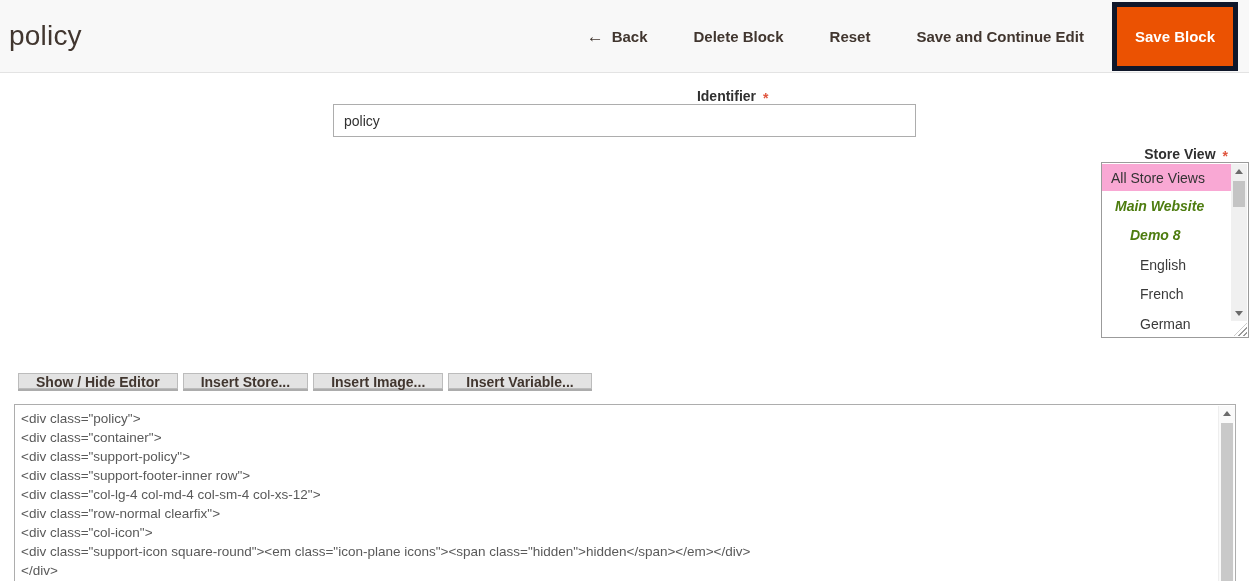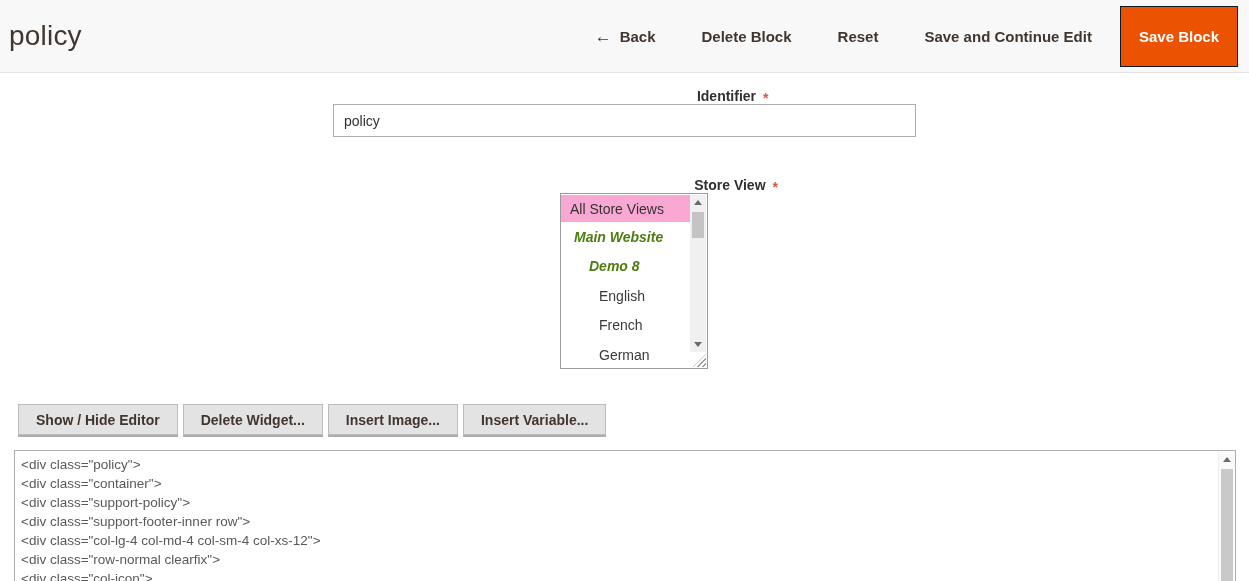--- a/index.html
+++ b/index.html
@@ -14,29 +14,29 @@
   .page-title { font-size: 28px; font-weight: 400; color: #41362f; letter-spacing: .2px; }
   .page-actions { margin-left: auto; display: flex; align-items: center; }
   .text-actions { display: flex; align-items: center; gap: 46px; }
   .action-text {
     background: none; border: none; cursor: pointer; padding: 0;
     font-family: inherit; font-size: 15px; font-weight: 600; color: #41362f;
     display: inline-flex; align-items: center;
   }
   .back-arrow { font-weight: 400; font-size: 17px; margin-right: 8px; line-height: 1; }
   .action-primary {
-    margin-left: 28px; background: #eb5202; border: 1px solid #0f172a;
+    margin-left: 28px; background: #eb5202; border: 5px solid #0f172a;
     color: #fff; font-family: inherit; font-size: 15px; font-weight: 600;
     padding: 21px 18px; cursor: pointer; border-radius: 0;
   }
 
   
   .form-row { display: flex; align-items: center; flex-direction: column; }
   .row-identifier { margin-top: 15px; }
-  .row-storeview { margin-top: 31px; align-items: center; padding-left: 19px; }
+  .row-storeview { align-items: flex-end; padding-left: 19px; }
   .label-cell {
     width: 330px; display: flex; justify-content: flex-end; align-items: center;
     gap: 7px; padding-right: 21px;
   }
   .row-storeview .label-cell { padding-top: 9px; }
   .field-label { font-size: 14px; font-weight: 600; color: #303030; }
   .req { color: #e0563f; font-size: 14px; font-weight: 600; position: relative; top: 2px; }
   .text-input {
     width: 583px; height: 33px; border: 1px solid #adadad; background: #fff;
     padding: 0 10px; font-family: inherit; font-size: 14px; color: #303030;
@@ -69,21 +69,21 @@
   .sb-spacer { flex: 1; }
   .grip {
     position: absolute; right: 1px; bottom: 1px; width: 13px; height: 13px; cursor: nwse-resize;
     background-image: repeating-linear-gradient(-45deg, transparent, transparent 2px, #9a9a9a 2px, #9a9a9a 3.5px);
     clip-path: polygon(100% 0, 100% 100%, 0 100%);
   }
 
   
   .editor-buttons { margin: 35px 0 0 18px; display: flex; gap: 5px; }
   .editor-btn {
-    height: 31px; padding: 0 17px; background: #e3e3e3; border: 1px solid #bcbcbc;
+    height: 16px; padding: 0 17px; background: #e3e3e3; border: 1px solid #bcbcbc;
     box-shadow: 0 2px 0 0 #acacac; cursor: pointer;
     font-family: inherit; font-size: 14px; font-weight: 600; color: #41362f;
   }
 
   
   .editor-wrap {
     margin: 15px 13px 0 14px; height: 250px; border: 1px solid #adadad;
     position: relative; background: #fff; overflow: hidden; cursor: text;
   }
   .editor-content {
@@ -147,21 +147,21 @@
         <div class="sb-btn">
             <i class="tri-down"></i>
           </div>
       </div>
       <div class="grip"></div>
     </div>
   </div>
 
   <div class="editor-buttons">
     <button class="editor-btn">Show / Hide Editor</button>
-    <button class="editor-btn">Delete Widget...</button>
+    <button class="editor-btn">Insert Store...</button>
     <button class="editor-btn">Insert Image...</button>
     <button class="editor-btn">Insert Variable...</button>
   </div>
 
   <div class="editor-wrap">
     <div class="editor-content">&lt;div class="policy"&gt;
 &lt;div class="container"&gt;
 &lt;div class="support-policy"&gt;
 &lt;div class="support-footer-inner row"&gt;
 &lt;div class="col-lg-4 col-md-4 col-sm-4 col-xs-12"&gt;

